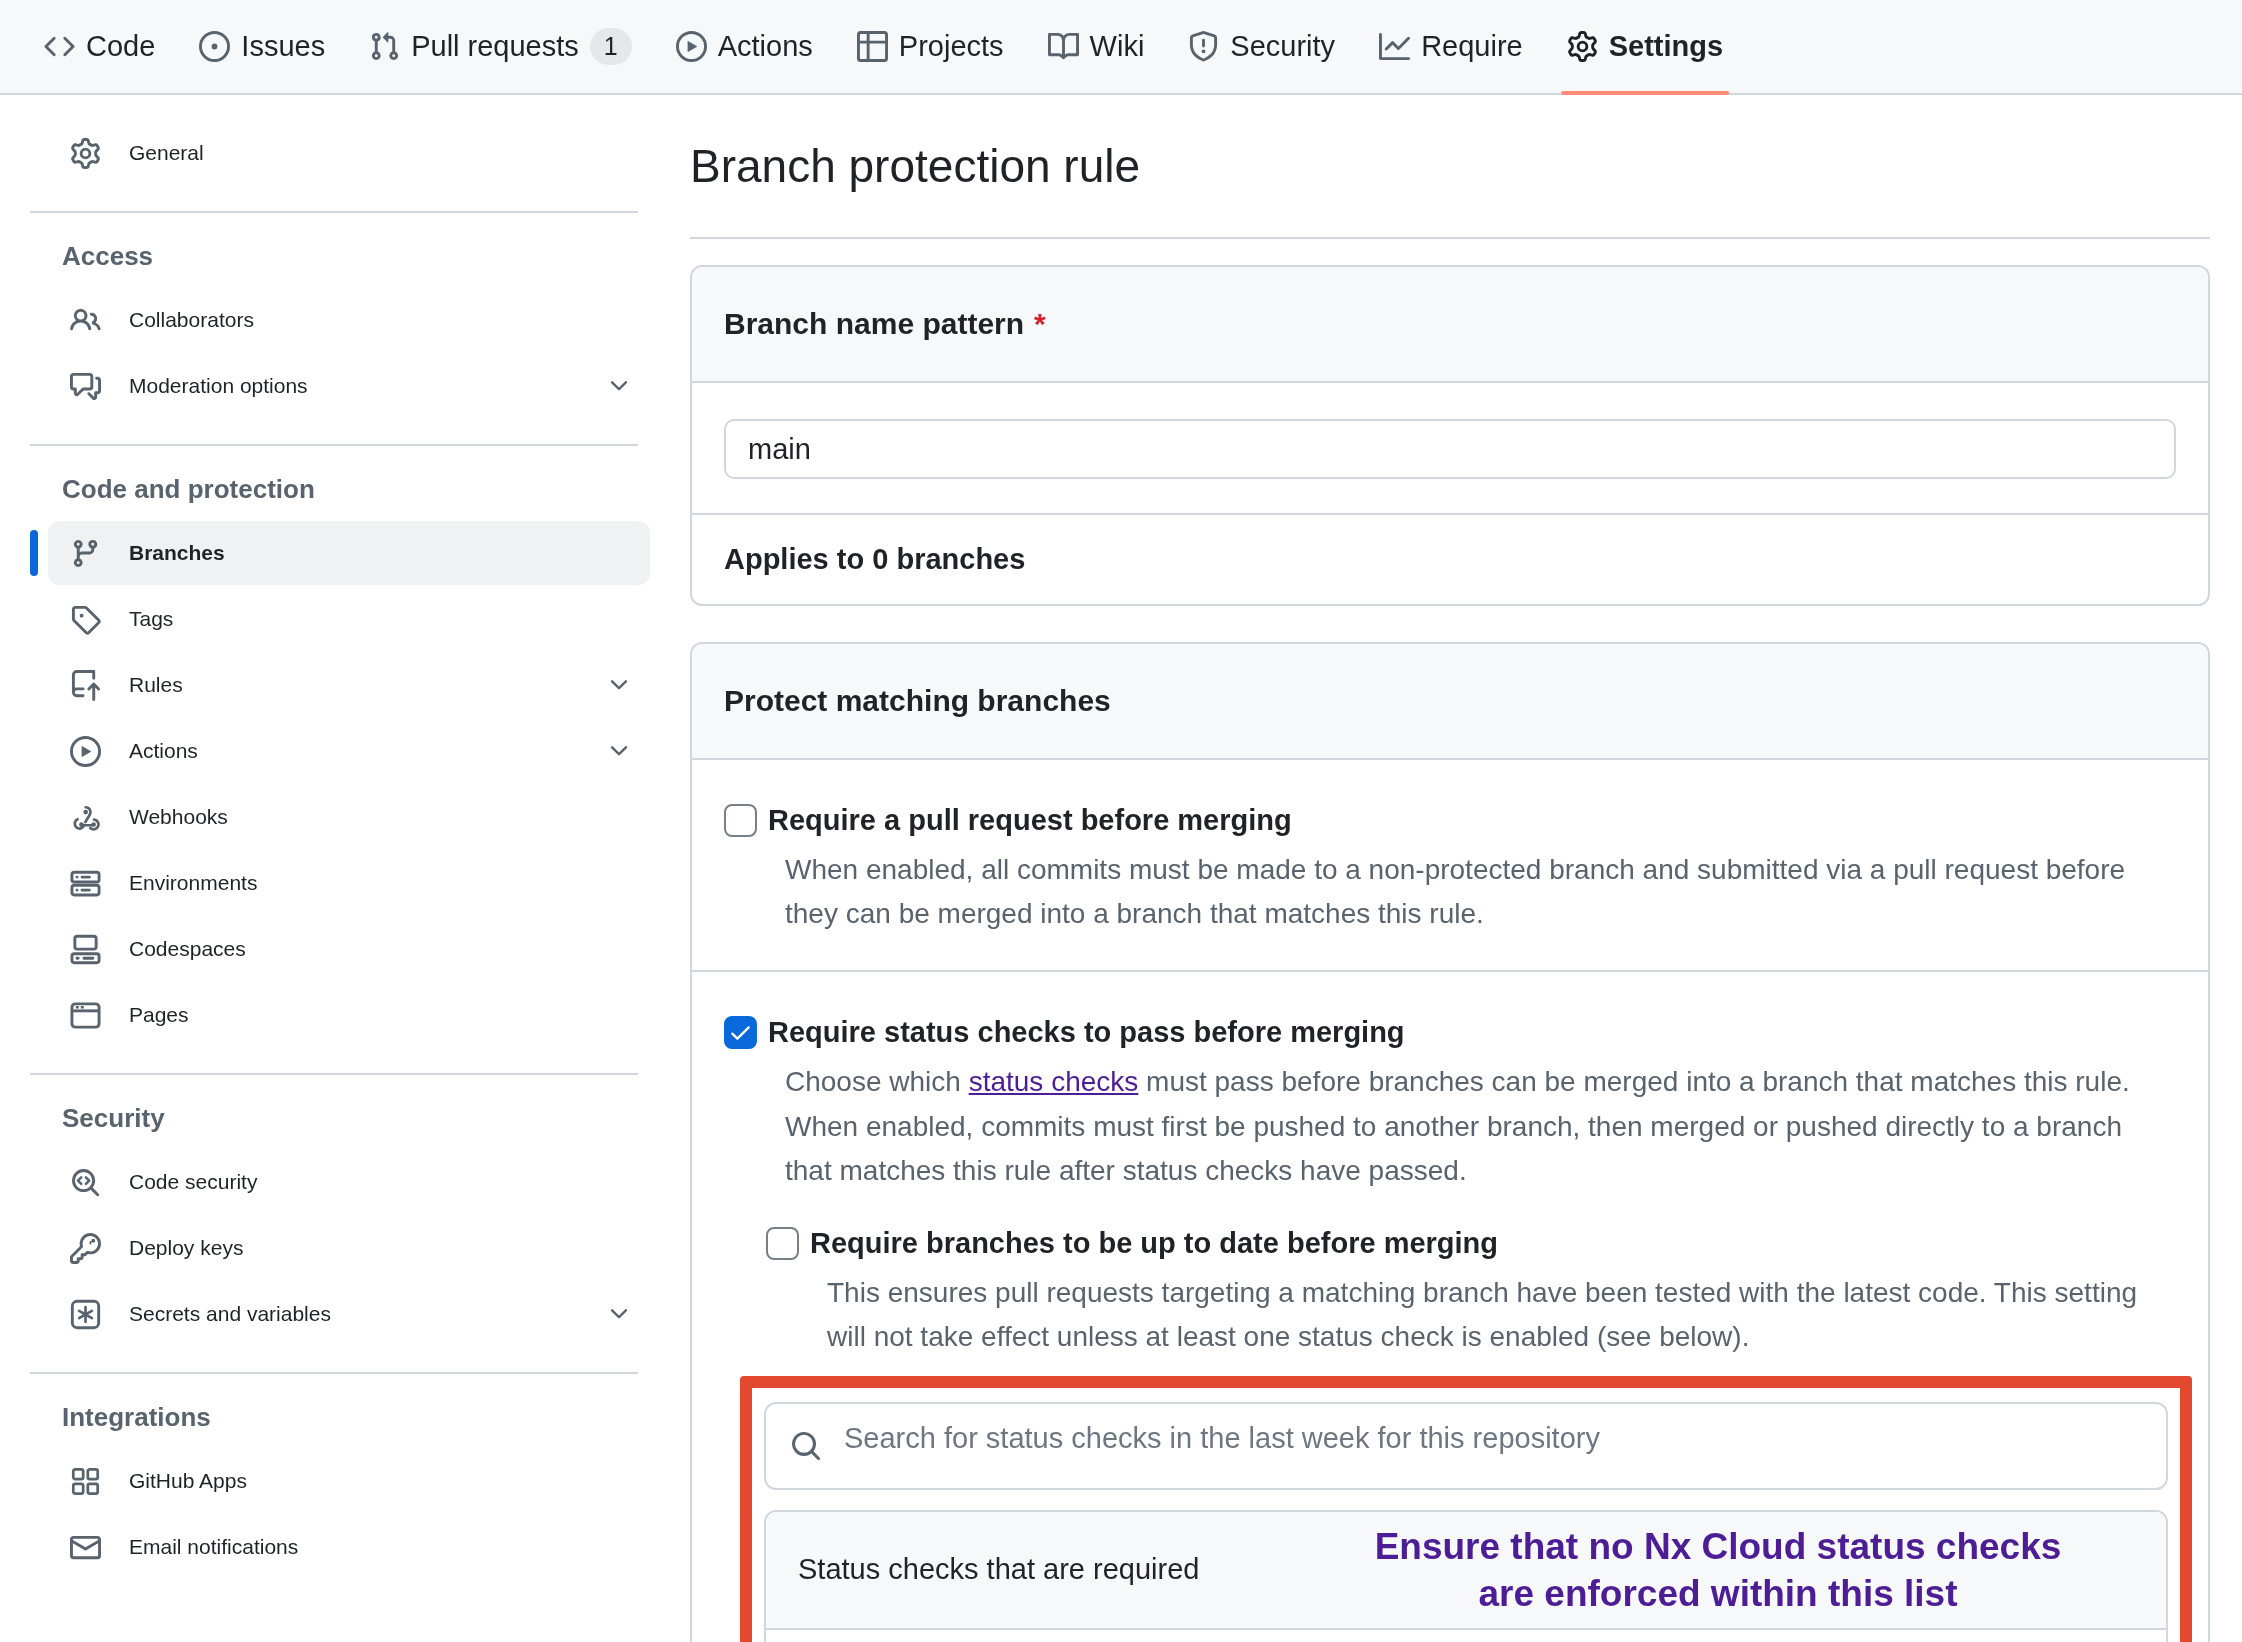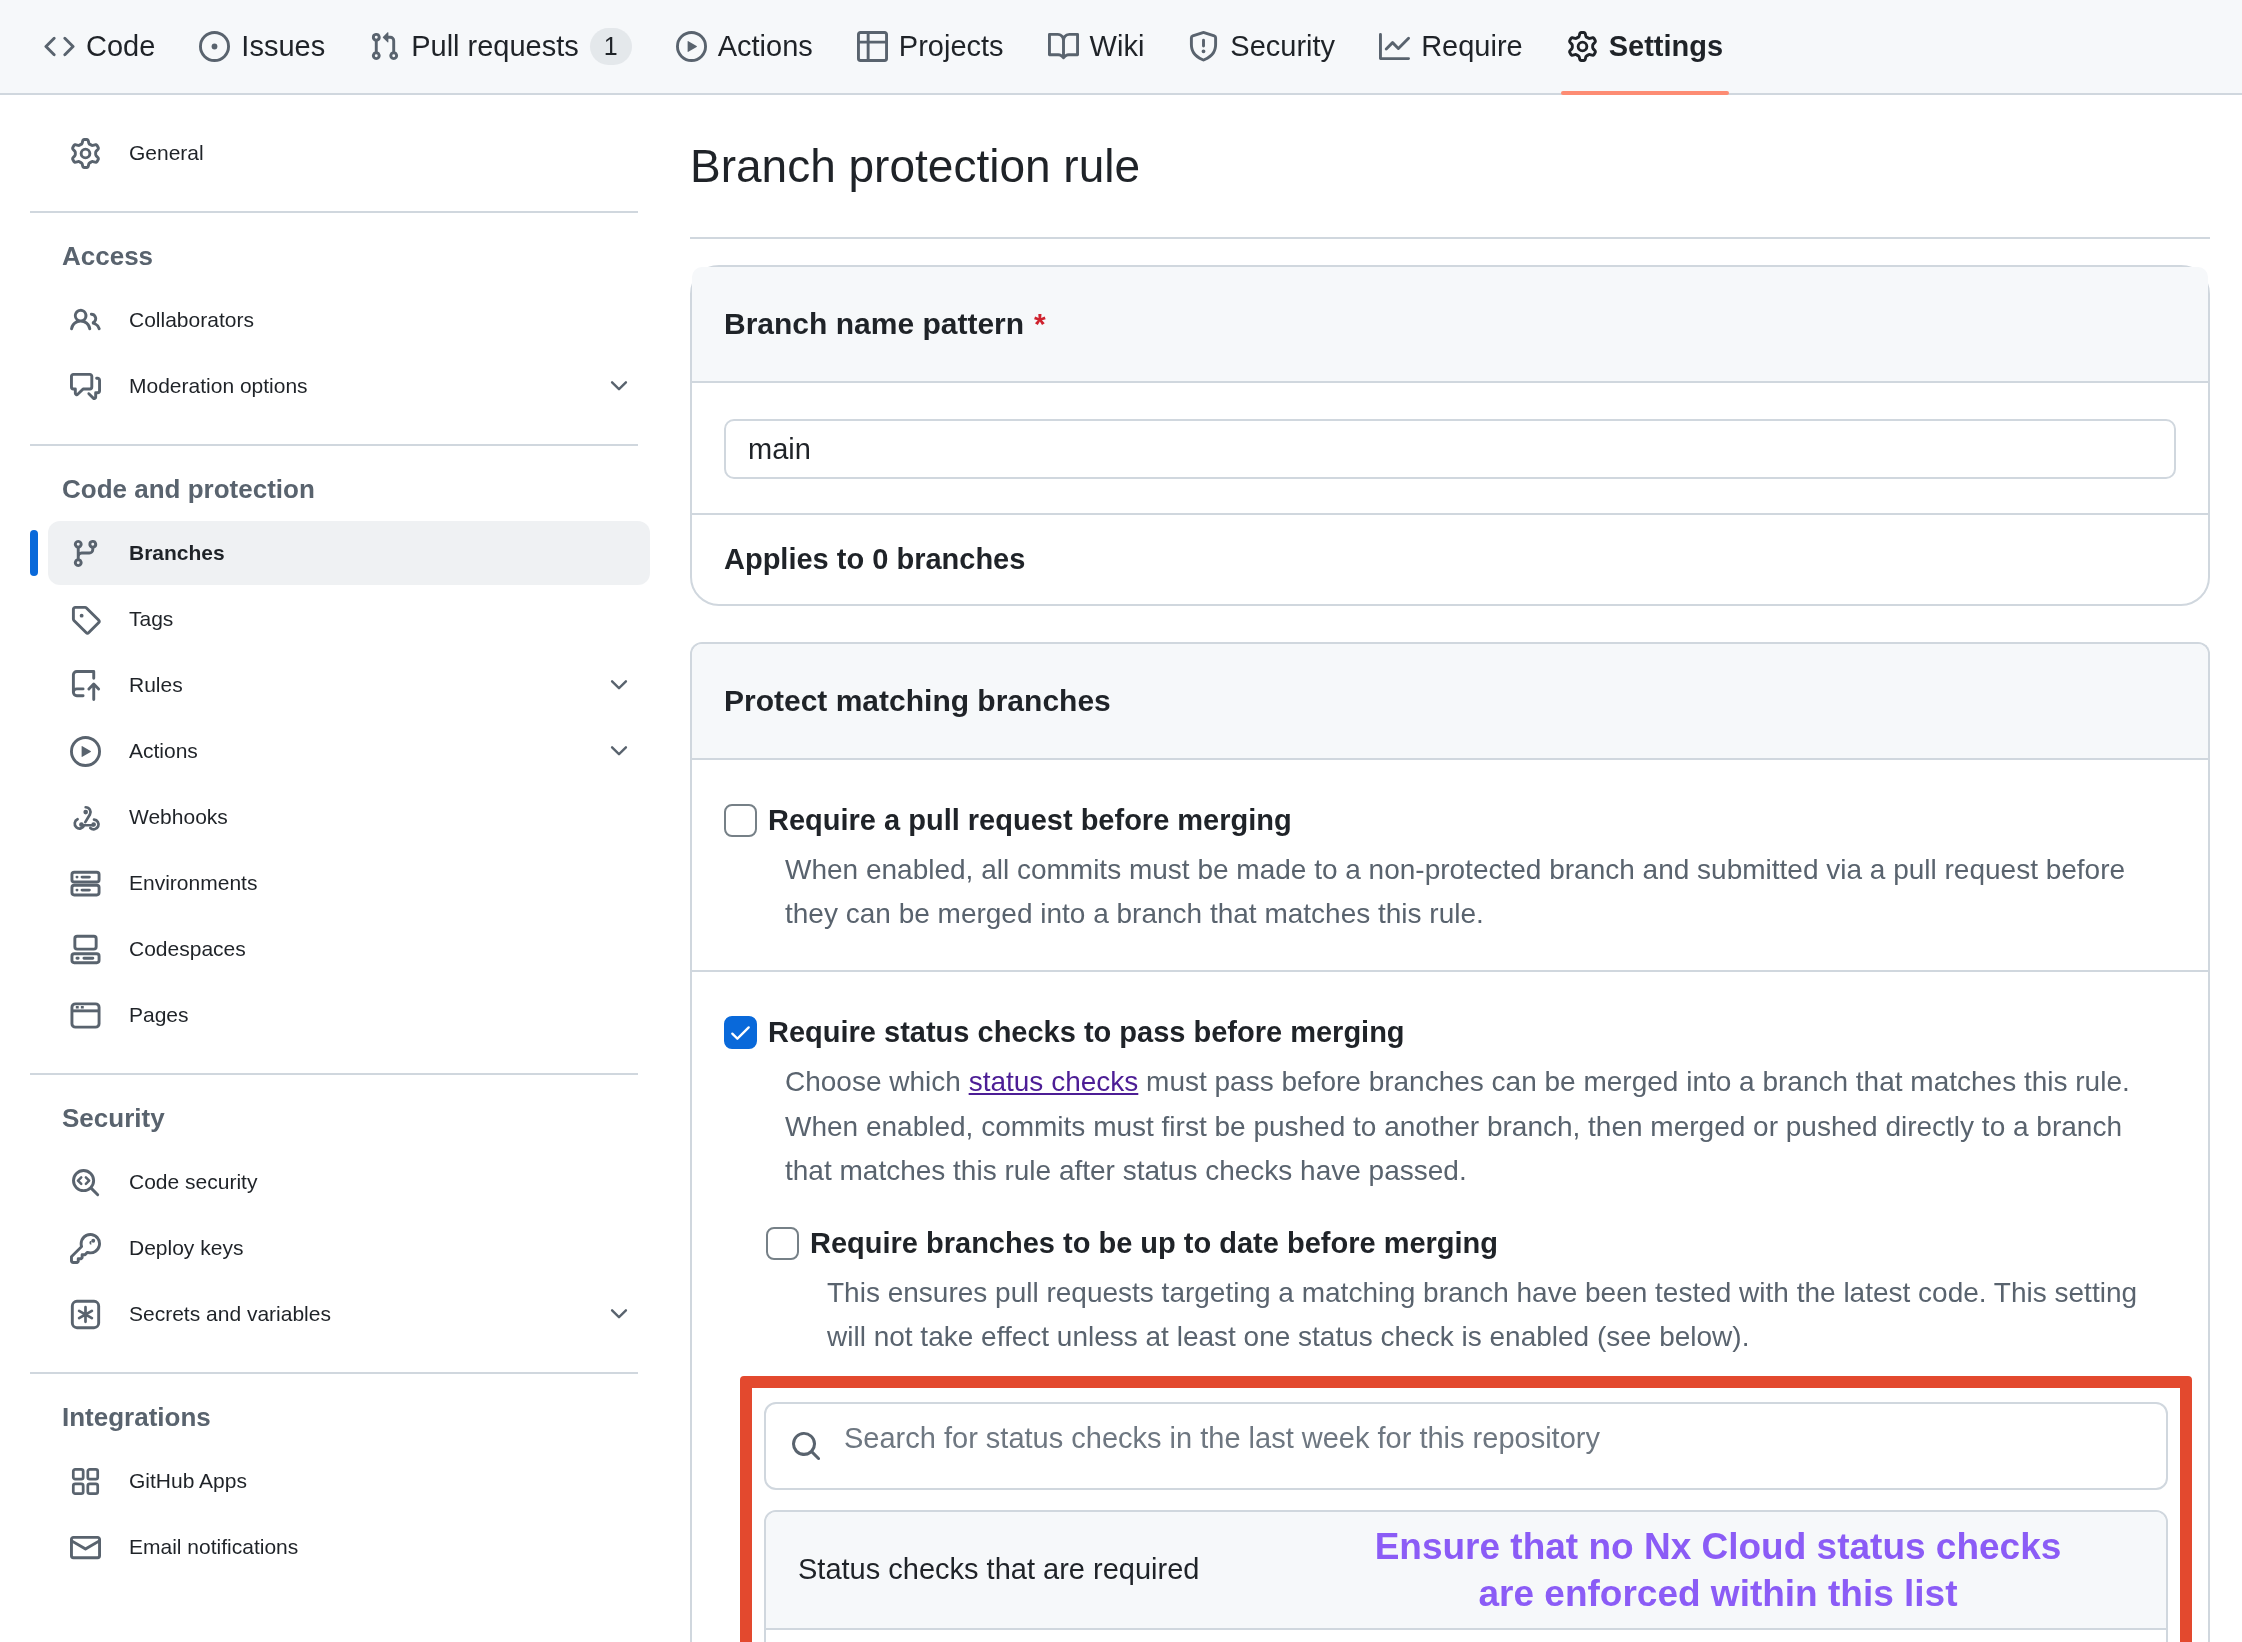--- a/index.html
+++ b/index.html
@@ -56,21 +56,21 @@
   }
   .side-divider { height:2px; background:#d0d7de; margin:26px 12px 26px 0; }
 
   
   .main { flex:1; min-width:0; padding:30px 32px 0 0; }
   .pagetitle {
     font-size:46px; font-weight:400; margin:14px 0 0;
     padding-bottom:44px; border-bottom:2px solid #d0d7de;
   }
   .card { border:2px solid #d0d7de; border-radius:12px; background:#fff; }
-  #card-pattern { margin-top:26px;border-radius:29px; }
+  #card-pattern { margin-top:26px; }
   #card-protect { margin-top:36px; border-bottom:none; border-radius:12px 12px 0 0; }
   .card-head {
     background:#f6f8fa; border-bottom:2px solid #d0d7de; border-radius:10px 10px 0 0;
     padding:40px 32px; font-size:30px; font-weight:600;
   }
   .required-mark { color:#cf222e; margin-left:10px; font-weight:600; }
   .card-body { padding:36px 32px 34px; }
   .text-input {
     display:block; width:100%; height:60px; border:2px solid #d0d7de; border-radius:10px;
     padding:0 22px; font-size:29px; font-family:inherit; color:#1f2328; background:#fff; outline:none;
@@ -113,21 +113,21 @@
     width:32px; height:32px; color:#59636e;
   }
   .status-list { margin-top:20px; border:2px solid #d0d7de; border-radius:12px; overflow:hidden; background:#fff; }
   .status-head {
     position:relative; display:flex; align-items:center; min-height:118px;
     background:#f6f8fa; border-bottom:2px solid #d0d7de; padding:10px 32px;
   }
   .status-head-label { font-size:29px; color:#1f2328; }
   .annotation {
     position:absolute; left:40%; right:4%; top:50%; transform:translateY(-50%);
-    text-align:center; font-weight:bold; font-size:37px; line-height:1.28; color:#8b5cf6;
+    text-align:center; font-weight:bold; font-size:37px; line-height:1.28; color:#4c1d95;
   }
   .status-row { display:flex; align-items:center; padding:20px 32px; min-height:96px; background:#fff; }
 </style>
 </head>
 <body>
 
 <svg width="0" height="0" style="position:absolute" aria-hidden="true">
   <defs>
     <symbol id="i-code" viewBox="0 0 16 16">
         <path fill="currentColor" d="m11.28 3.22 4.25 4.25a.75.75 0 0 1 0 1.06l-4.25 4.25a.75.75 0 0 1-1.06-1.06L13.94 8l-3.72-3.72a.75.75 0 0 1 1.06-1.06ZM4.72 3.22a.75.75 0 0 1 1.06 1.06L2.06 8l3.72 3.72a.75.75 0 0 1-1.06 1.06L.47 8.53a.75.75 0 0 1 0-1.06Z"></path>

